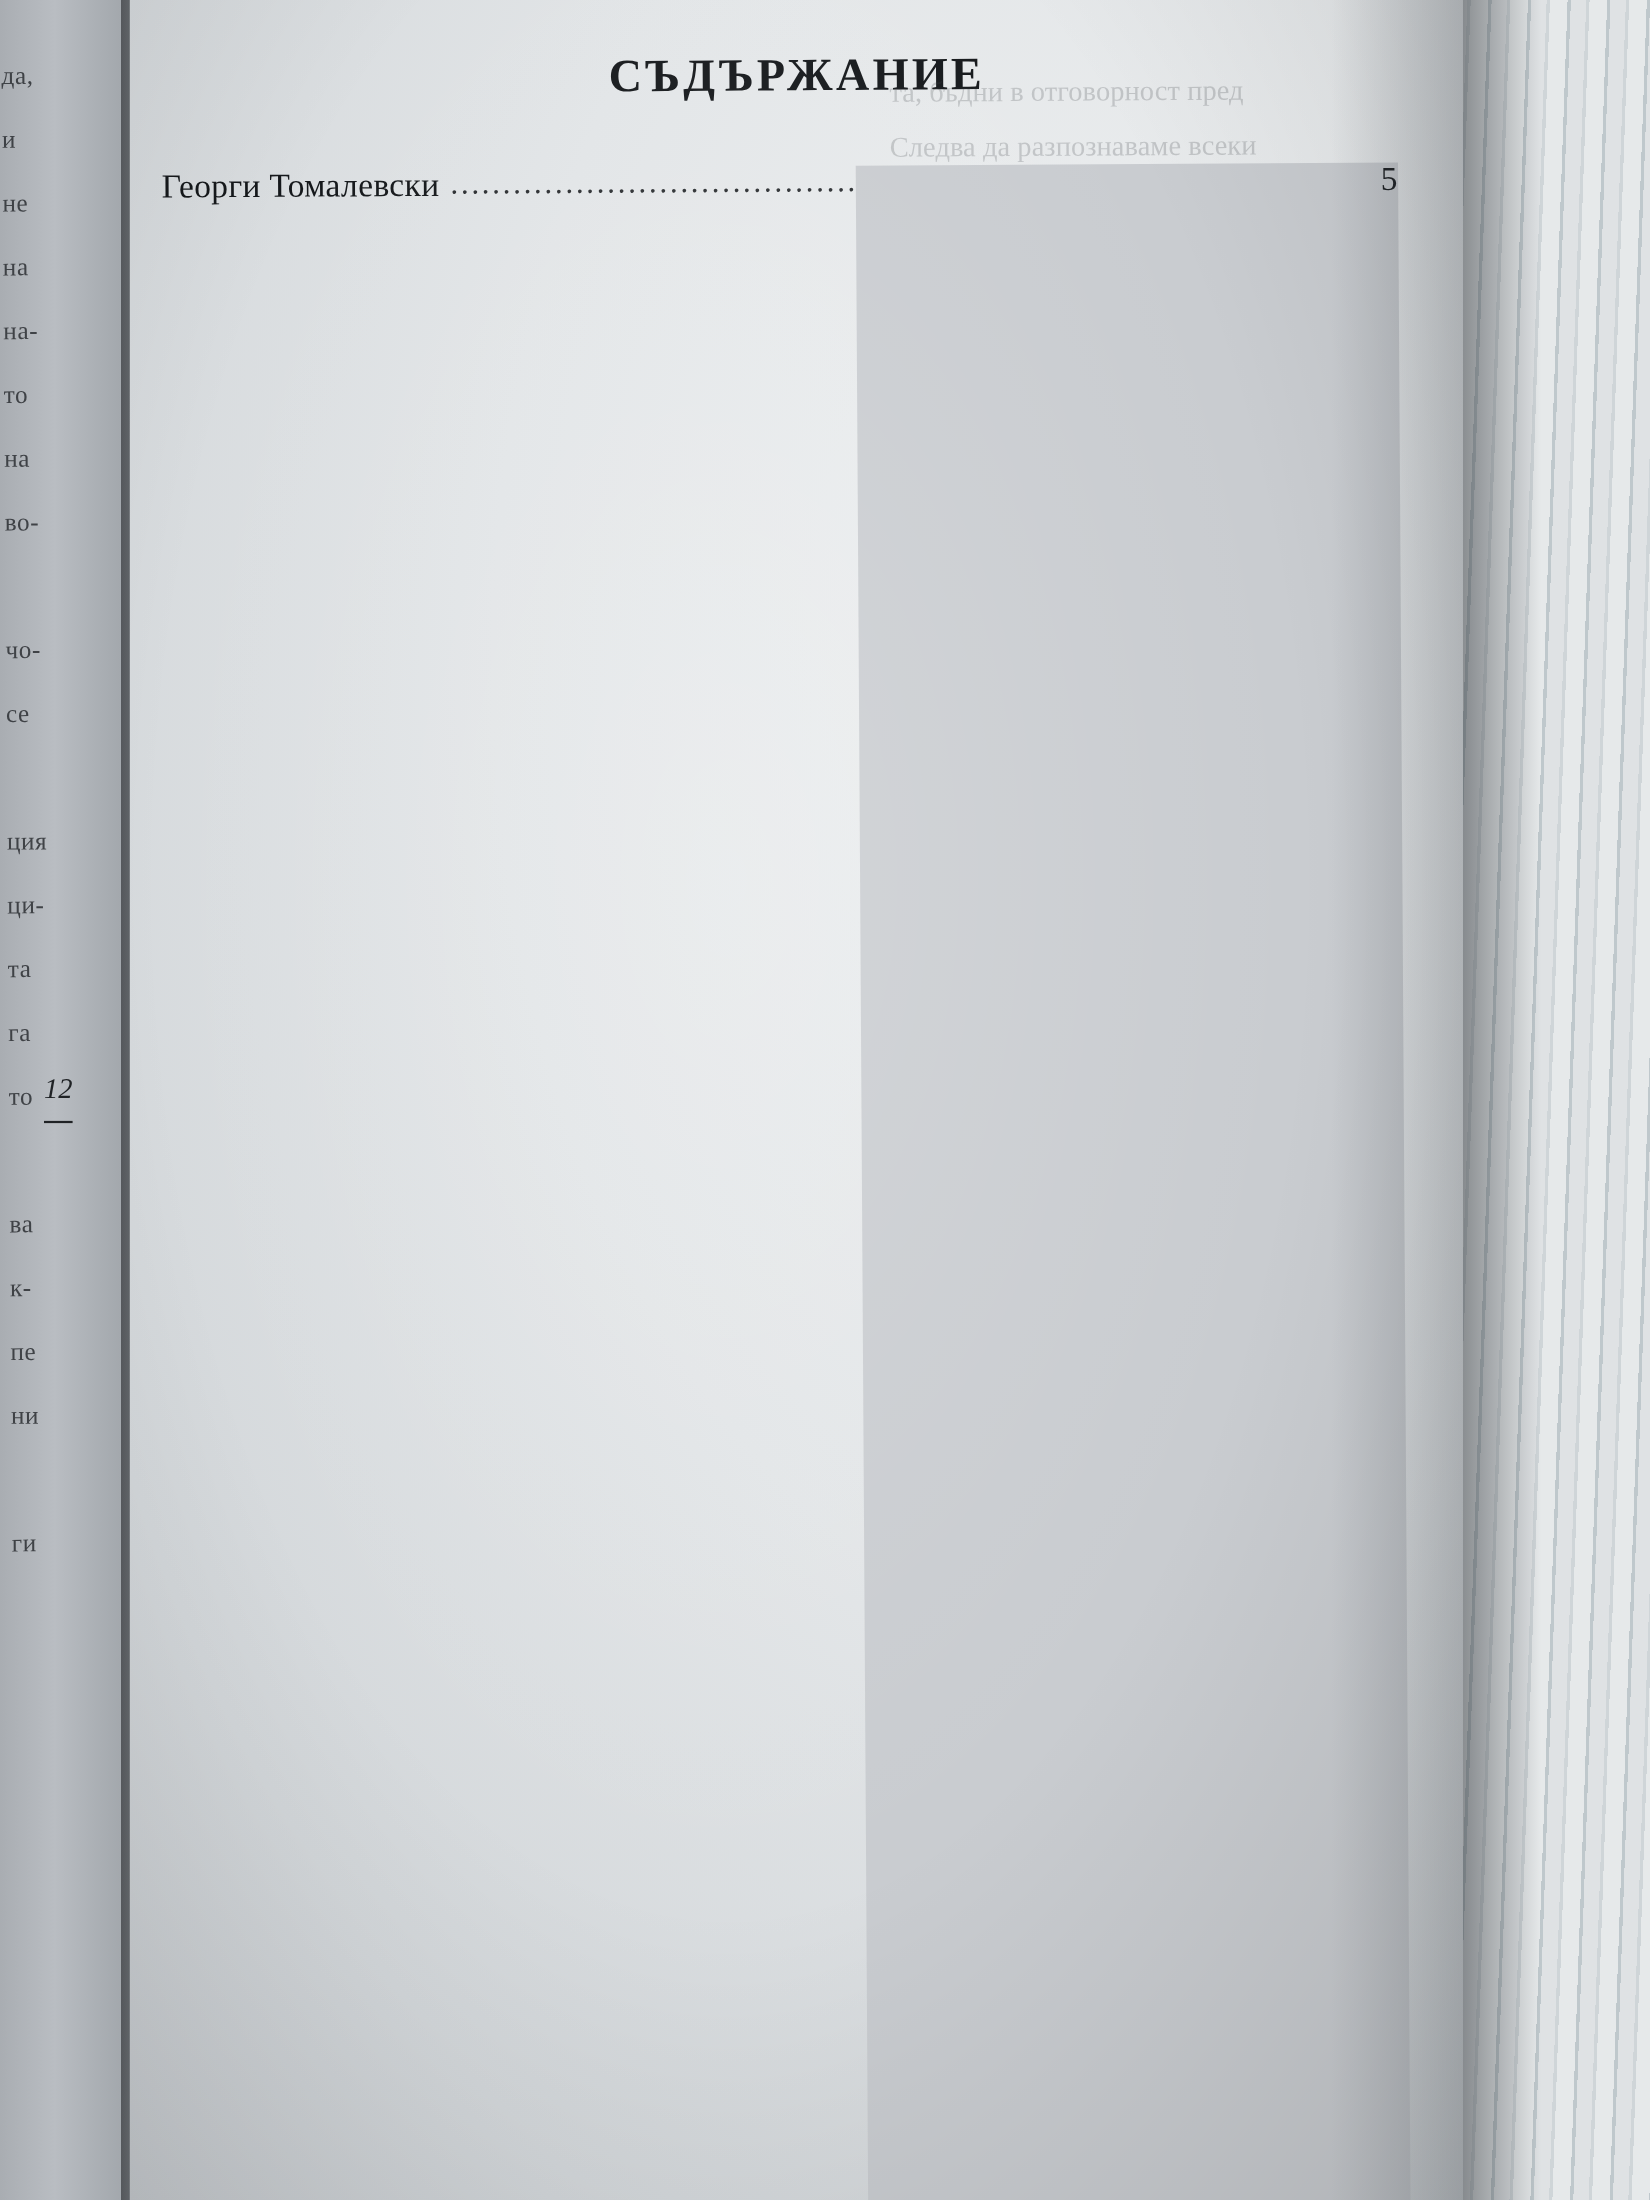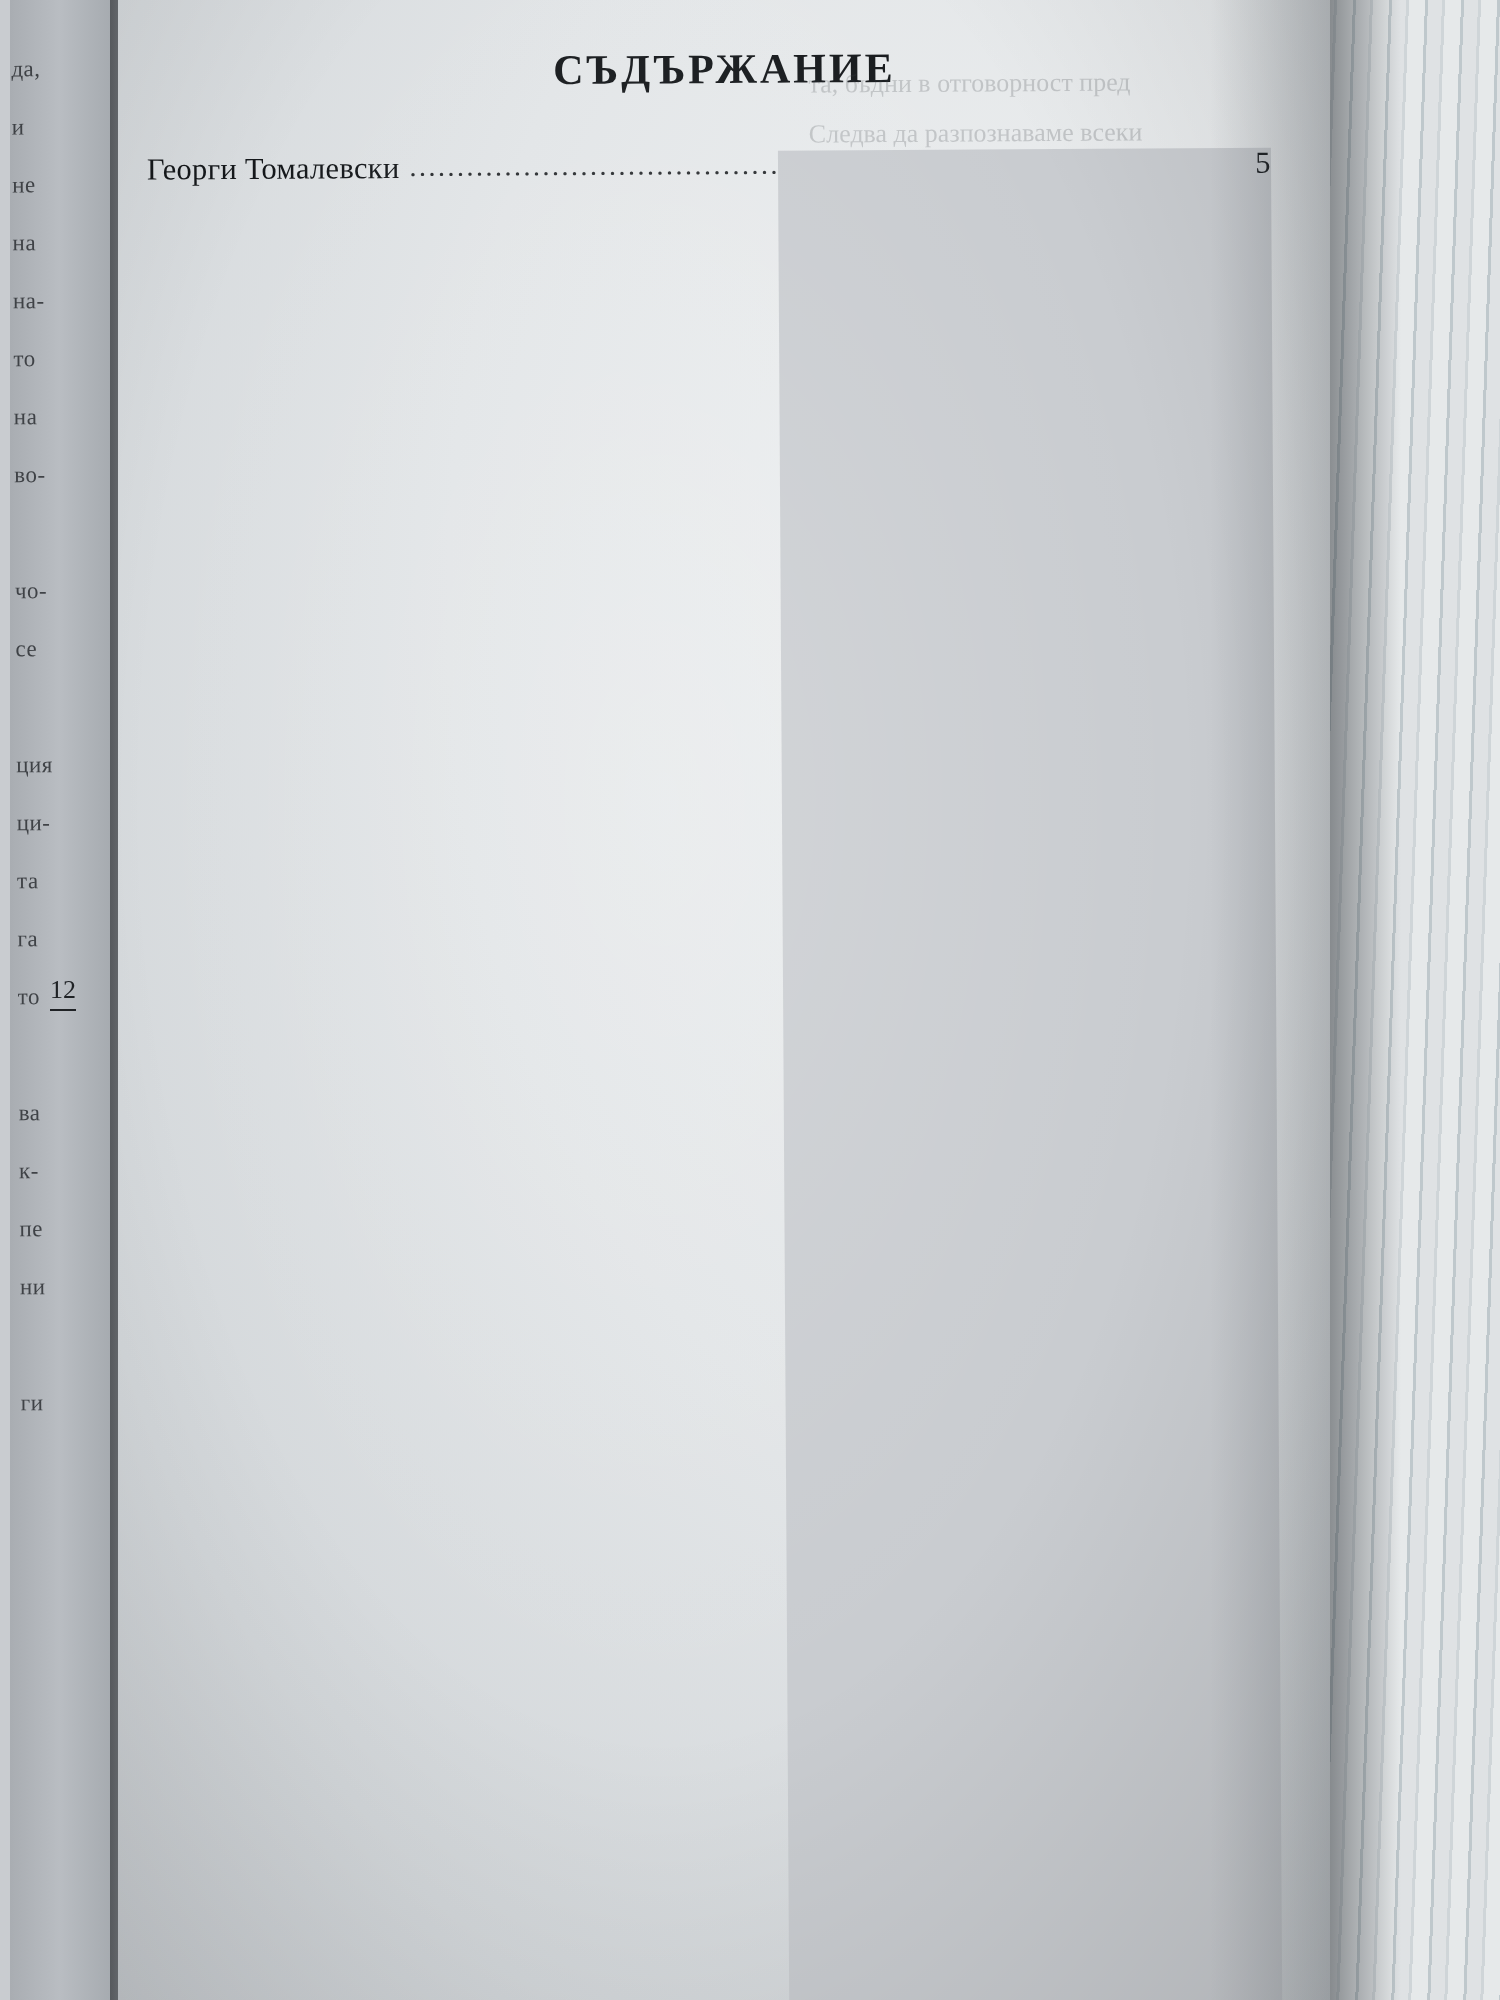--- a/index.html
+++ b/index.html
@@ -32,21 +32,21 @@
   .desk-shade {
     position: absolute;
     top: 0; right: 0;
     width: 180px; height: 100%;
     background: linear-gradient(90deg, rgba(40,45,50,.55), rgba(255,255,255,0) 45%);
   }
 
   
   .left-page {
     position: absolute;
-    top: 0; left: 10px;
+    top: 0; left: 0;
     width: 124px; height: 100%;
     background: linear-gradient(90deg, #a9adb2 0%, #b9bdc2 40%, #9ea3a8 100%);
   }
   .left-text {
     position: absolute;
     left: 2px; top: 40px;
     width: 112px;
     font-size: 23px;
     line-height: 58px;
     color: #2c2f33;
@@ -56,23 +56,24 @@
     text-align: left;
     transform: rotate(-0.4deg);
   }
   .left-text div { white-space: nowrap; padding-left: 4px; }
 
   .page-num-left {
     position: absolute;
     left: 40px;
     top: 975px;
     font-size: 26px;
+    font-style: italic;
     color: #1f2225;
     border-bottom: 2px solid #1f2225;
-    padding-bottom: 4px;
+    padding-bottom: 14px;
   }
 
   
   .gutter {
     position: absolute;
     top: 0; left: 110px;
     width: 50px; height: 100%;
     background: linear-gradient(90deg, rgba(20,22,25,.55), rgba(255,255,255,0));
   }
 

